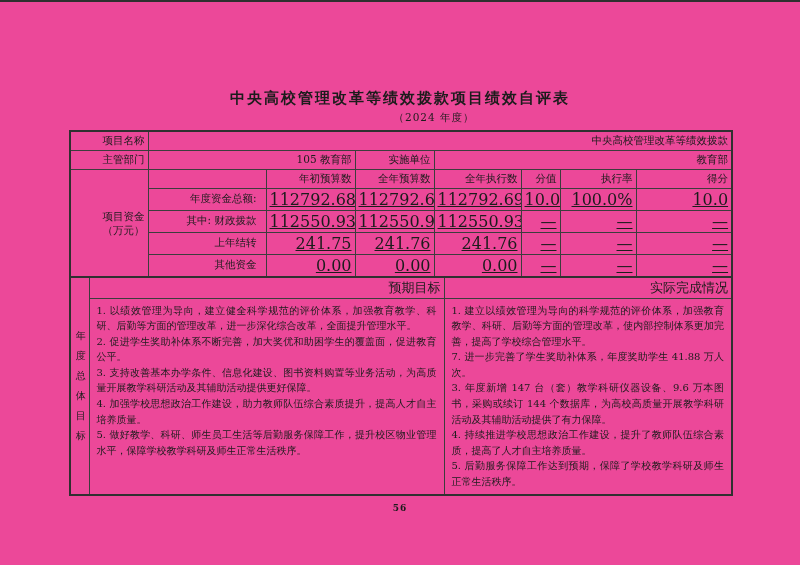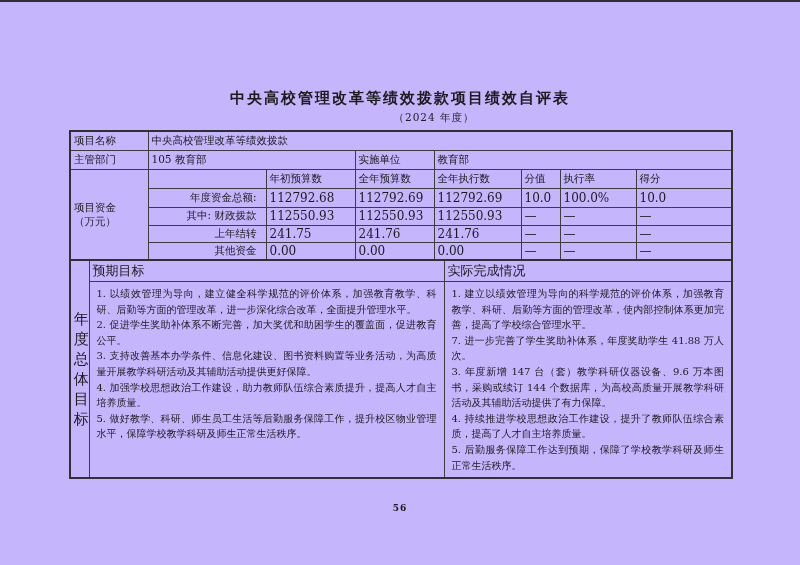--- a/index.html
+++ b/index.html
@@ -3,54 +3,54 @@
 <meta charset="utf-8">
 <style>
   * { margin:0; padding:0; box-sizing:border-box; }
   html,body { width:800px; height:565px; background:#ffffff; }
   body {
     font-family:"DejaVu Serif","Liberation Serif",serif;
     color:#1c1c1c;
     position:relative;
     overflow:hidden;
   }
-  .page { position:absolute; inset:0; background:#c4b5fd; }
+  .page { position:absolute; inset:0; background:#ec4899; }
   .top-edge { position:absolute; top:0; left:0; width:800px; height:2px; background:#2f2f2f; }
 
   .doc-title {
     position:absolute; top:89px; left:0; width:800px;
     text-align:center; font-size:15px; font-weight:600; letter-spacing:2px;
   }
   .doc-subtitle {
     position:absolute; top:111px; left:0; width:800px;
     text-align:center; font-size:10.5px; letter-spacing:1px;margin-left:34px;
   }
 
   .table-wrap { position:absolute; left:69px; top:130px; width:662px; }
   table { border-collapse:collapse; table-layout:fixed; width:662px; }
   table.money { border:2px solid #303030; }
   table.goals { border:2px solid #303030; margin-top:-2px; }
   td {
     border:1px solid #3d3d3d;
     font-size:10.5px;
-    text-align:left;
+    text-align:right;
     vertical-align:middle;
     padding:1px 3px;
     overflow:hidden;
     white-space:nowrap;
   }
   td.rlabel { text-align:right; padding-right:9px; }
-  td.num { font-size:12px; }
+  td.num { font-size:16px;text-decoration:underline; }
   .two-line div { line-height:14px; }
 
   td.vlabel {
     white-space:normal;
     word-break:break-all;
     line-height:20px;
-    font-size:15px;
+    font-size:10px;
     padding:0;
   }
   .vlabel-inner { width:12px; margin:0 auto; }
 
   td.goal-head { font-size:13px; }
   td.goal-body {
     vertical-align:top;
     text-align:left;
     white-space:normal;
     padding:4px 7px 4px 7px;

